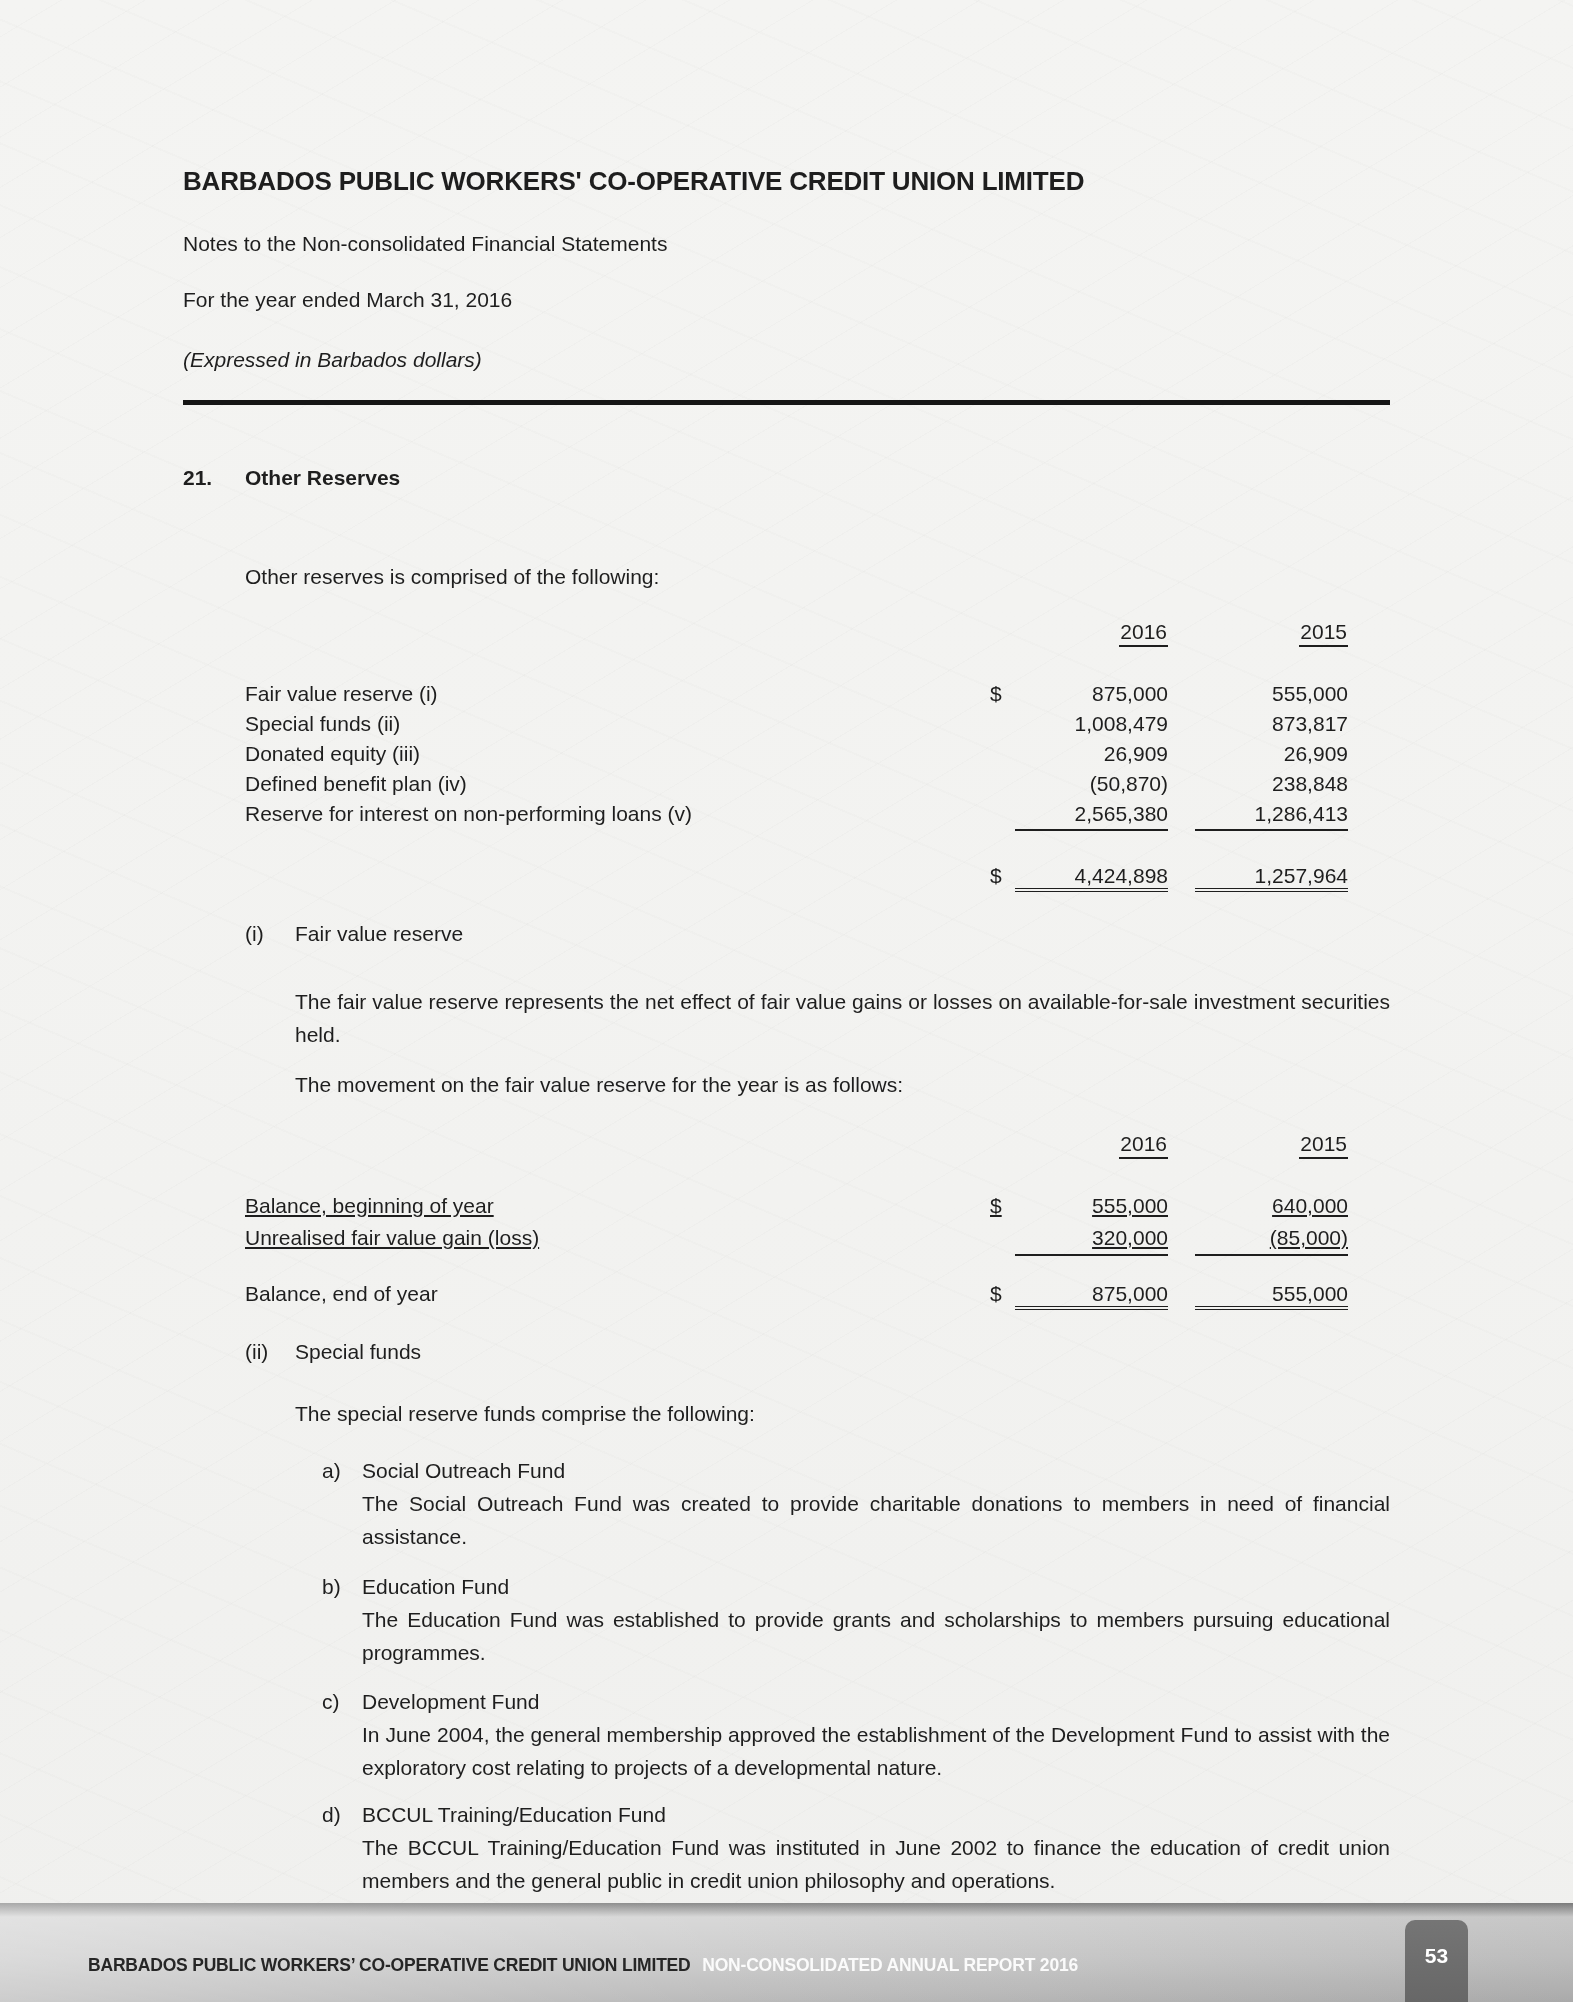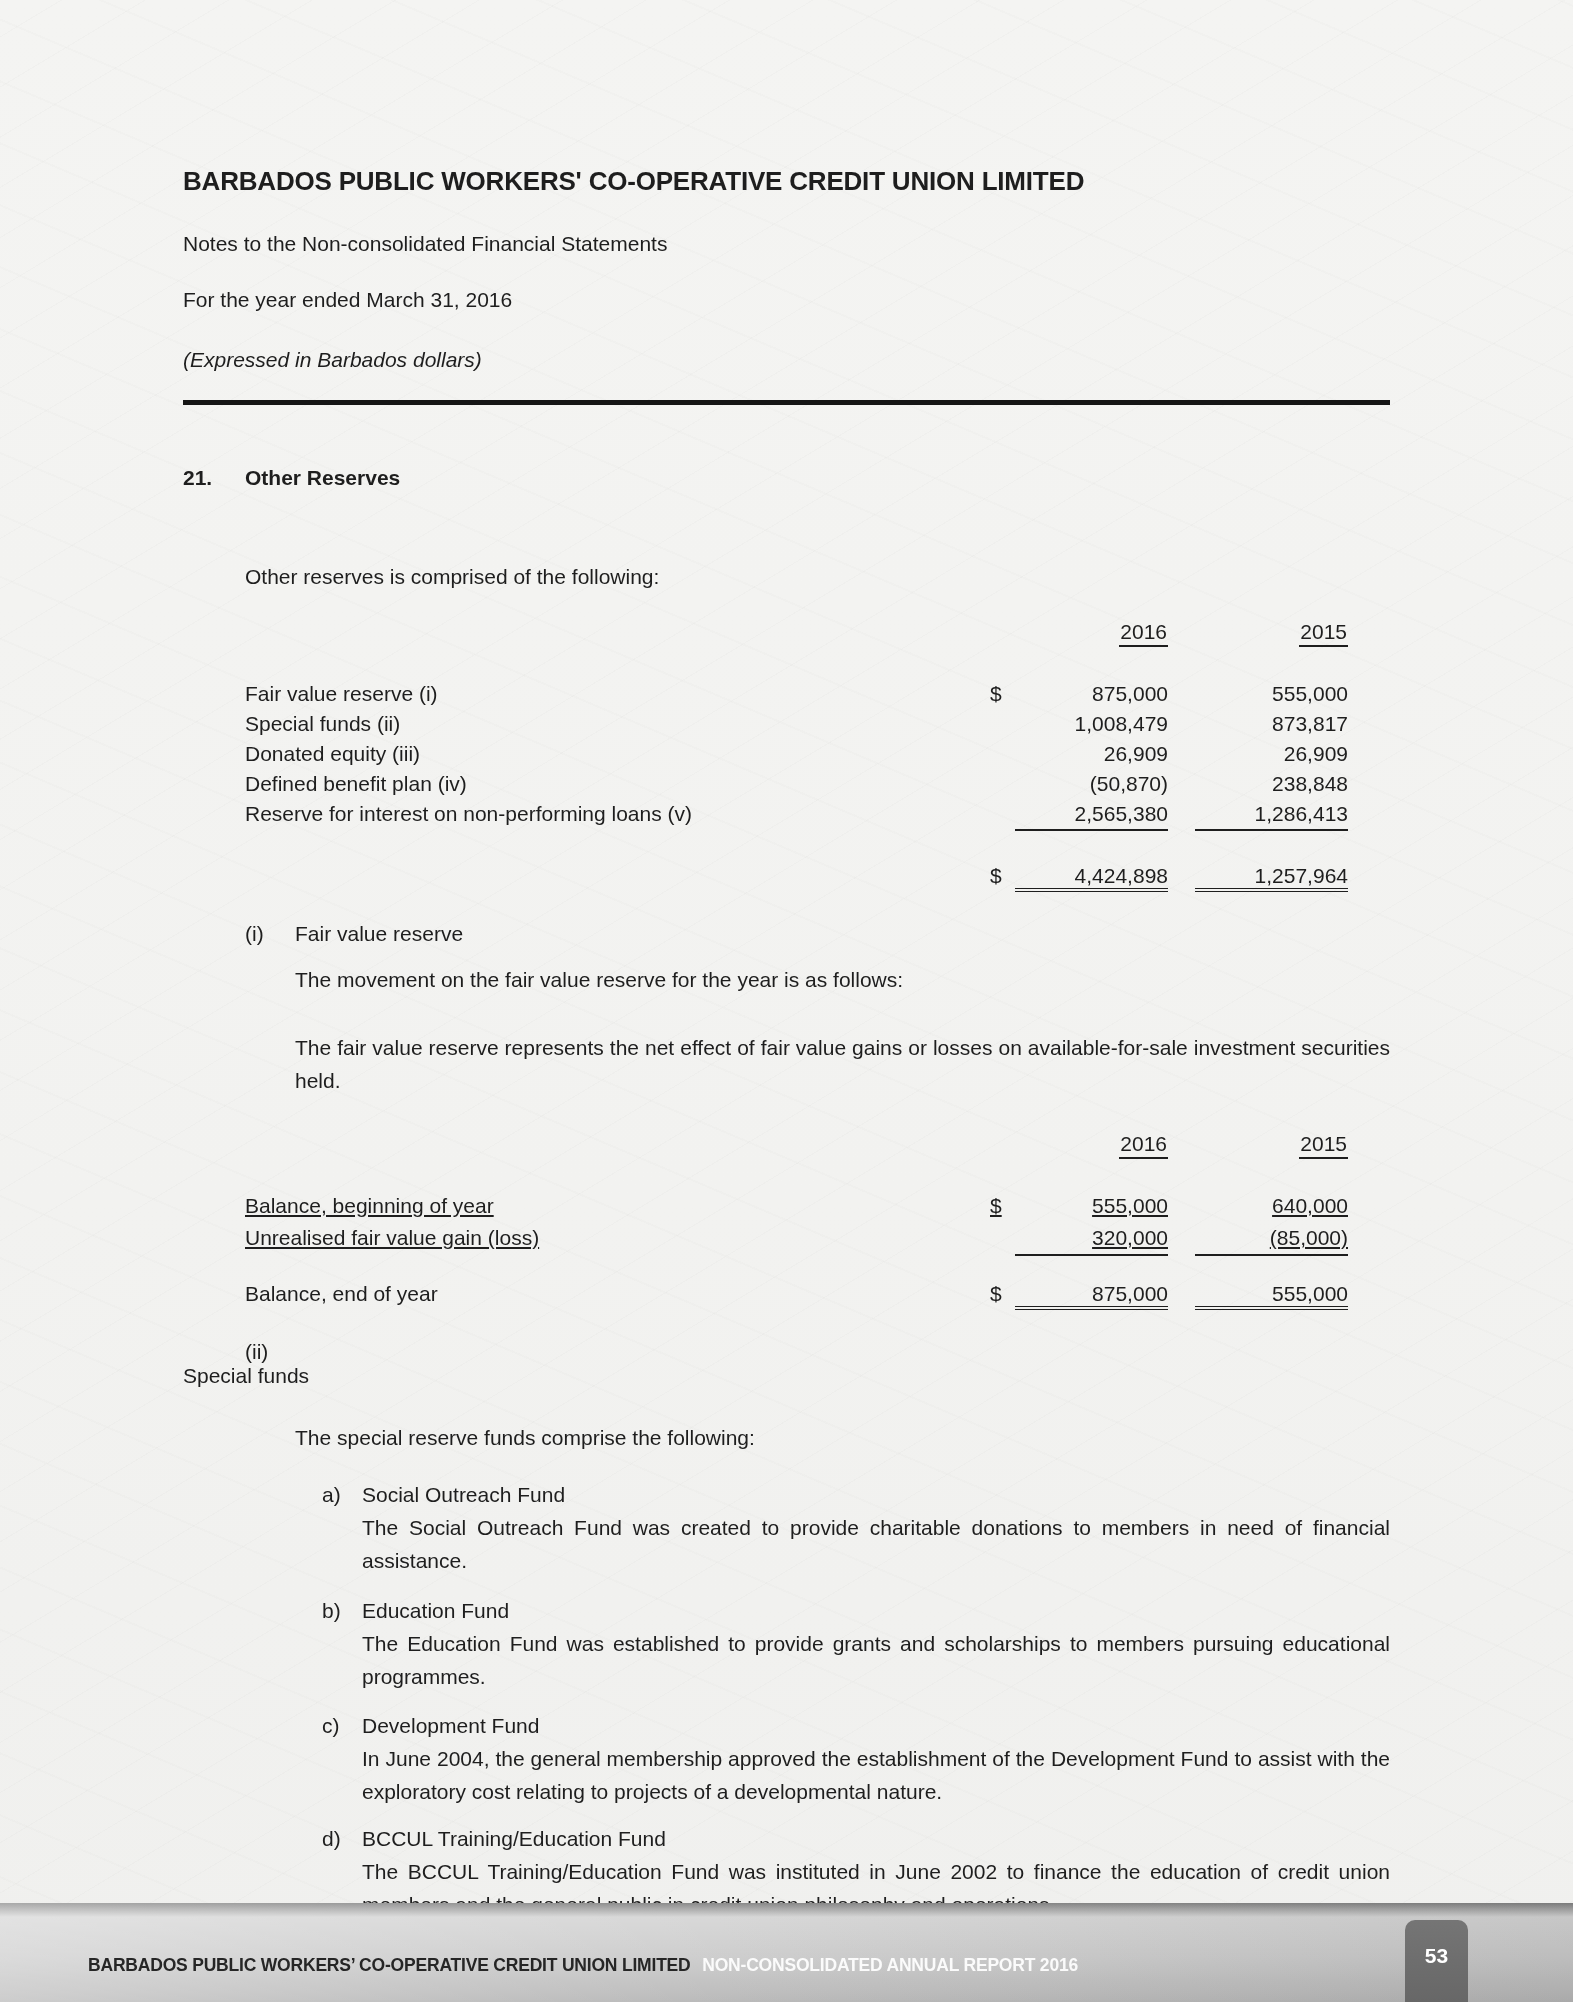--- a/index.html
+++ b/index.html
@@ -146,22 +146,22 @@
           <span class="fgap"></span>
           <span class="famt du">1,257,964</span>
         </div>
       </div>
     </div>
 
     <div class="sec-head">
       <span class="sec-mark">(i)</span>
       <span>Fair value reserve</span>
     </div>
+    <div class="para p1">The fair value reserve represents the net effect of fair value gains or losses on available-for-sale investment securities held.</div>
     <div class="para plain">The movement on the fair value reserve for the year is as follows:</div>
-    <div class="para p1">The fair value reserve represents the net effect of fair value gains or losses on available-for-sale investment securities held.</div>
 
     <div class="note-body t2">
       <div class="ftable">
         <div class="frow fhead" style="margin-top:35px;">
           <span class="flabel"></span>
           <span class="fcur"></span>
           <span class="famt"><span class="yr">2016</span></span>
           <span class="fgap"></span>
           <span class="famt"><span class="yr">2015</span></span>
         </div>
@@ -184,21 +184,21 @@
         <div class="frow trow" style="margin-top:26px;">
           <span class="flabel">Balance, end of year</span>
           <span class="fcur">$</span>
           <span class="famt du">875,000</span>
           <span class="fgap"></span>
           <span class="famt du">555,000</span>
         </div>
       </div>
     </div>
 
-    <div class="sec-head" style="flex-direction:column;">
+    <div class="sec-head" style="">
       <span class="sec-mark">(ii)</span>
       <span>Special funds</span>
     </div>
     <div class="para plain" style="margin-top:38px;">The special reserve funds comprise the following:</div>
 
     <div class="funds">
       <div class="fund fa">
         <span class="fund-mark">a)</span>
         <div class="fund-body">
           <div>Social Outreach Fund</div>

